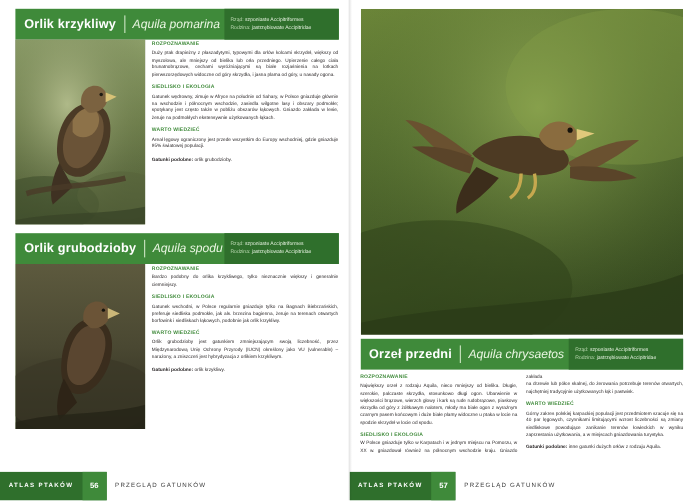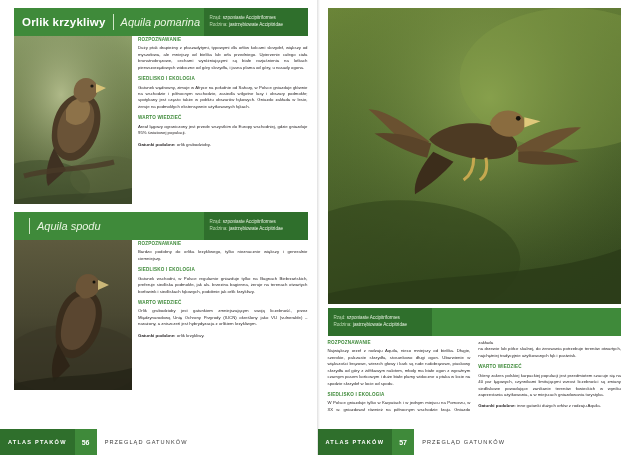--- a/index.html
+++ b/index.html
@@ -272,20 +272,21 @@
         <p class="para">Areał lęgowy ograniczony jest przede wszystkim do Europy wschodniej, gdzie gniazduje 95% światowej populacji.</p>
         <div class="similar">
           <b>Gatunki podobne:</b>
           <span>orlik grubodzioby.</span>
         </div>
       </div>
     </div>
 
     <div class="species-head" style="margin-top:8px">
       <div class="titles">
+        <span class="species-name">Orlik grubodzioby</span>
         <span class="divider-bar"></span>
         <span class="species-latin">Aquila spodu</span>
       </div>
       <div class="taxo">
         <div><span class="lbl">Rząd:</span>
           <span>szponiaste Accipitriformes</span></div>
         <div><span class="lbl">Rodzina:</span>
           <span>jastrzębiowate Accipitridae</span></div>
       </div>
     </div>
@@ -370,20 +371,25 @@
           <path d="M64 82 C52 96 44 112 46 124 C60 116 76 102 84 92 Z" fill="#3c2d1b"></path>
 
           <path d="M104 88 C104 98 100 106 94 110" stroke="#c6a84f" stroke-width="3" fill="none"></path>
           <path d="M116 88 C118 98 116 106 110 110" stroke="#c6a84f" stroke-width="3" fill="none"></path>
         </g>
         <path d="M0 296 L290 296 L290 238 C210 268 90 262 0 282 Z" fill="#2b3b18" opacity=".8"></path>
       </svg>
     </div>
 
     <div class="species-head" style="margin-top:4px">
+      <div class="titles">
+        <span class="species-name">Orzeł przedni</span>
+        <span class="divider-bar"></span>
+        <span class="species-latin">Aquila chrysaetos</span>
+      </div>
       <div class="taxo">
         <div><span class="lbl">Rząd:</span>
           <span>szponiaste Accipitriformes</span></div>
         <div><span class="lbl">Rodzina:</span>
           <span>jastrzębiowate Accipitridae</span></div>
       </div>
     </div>
 
     <div class="two-col txtcol">
       <div class="sect-title first">ROZPOZNAWANIE</div>

